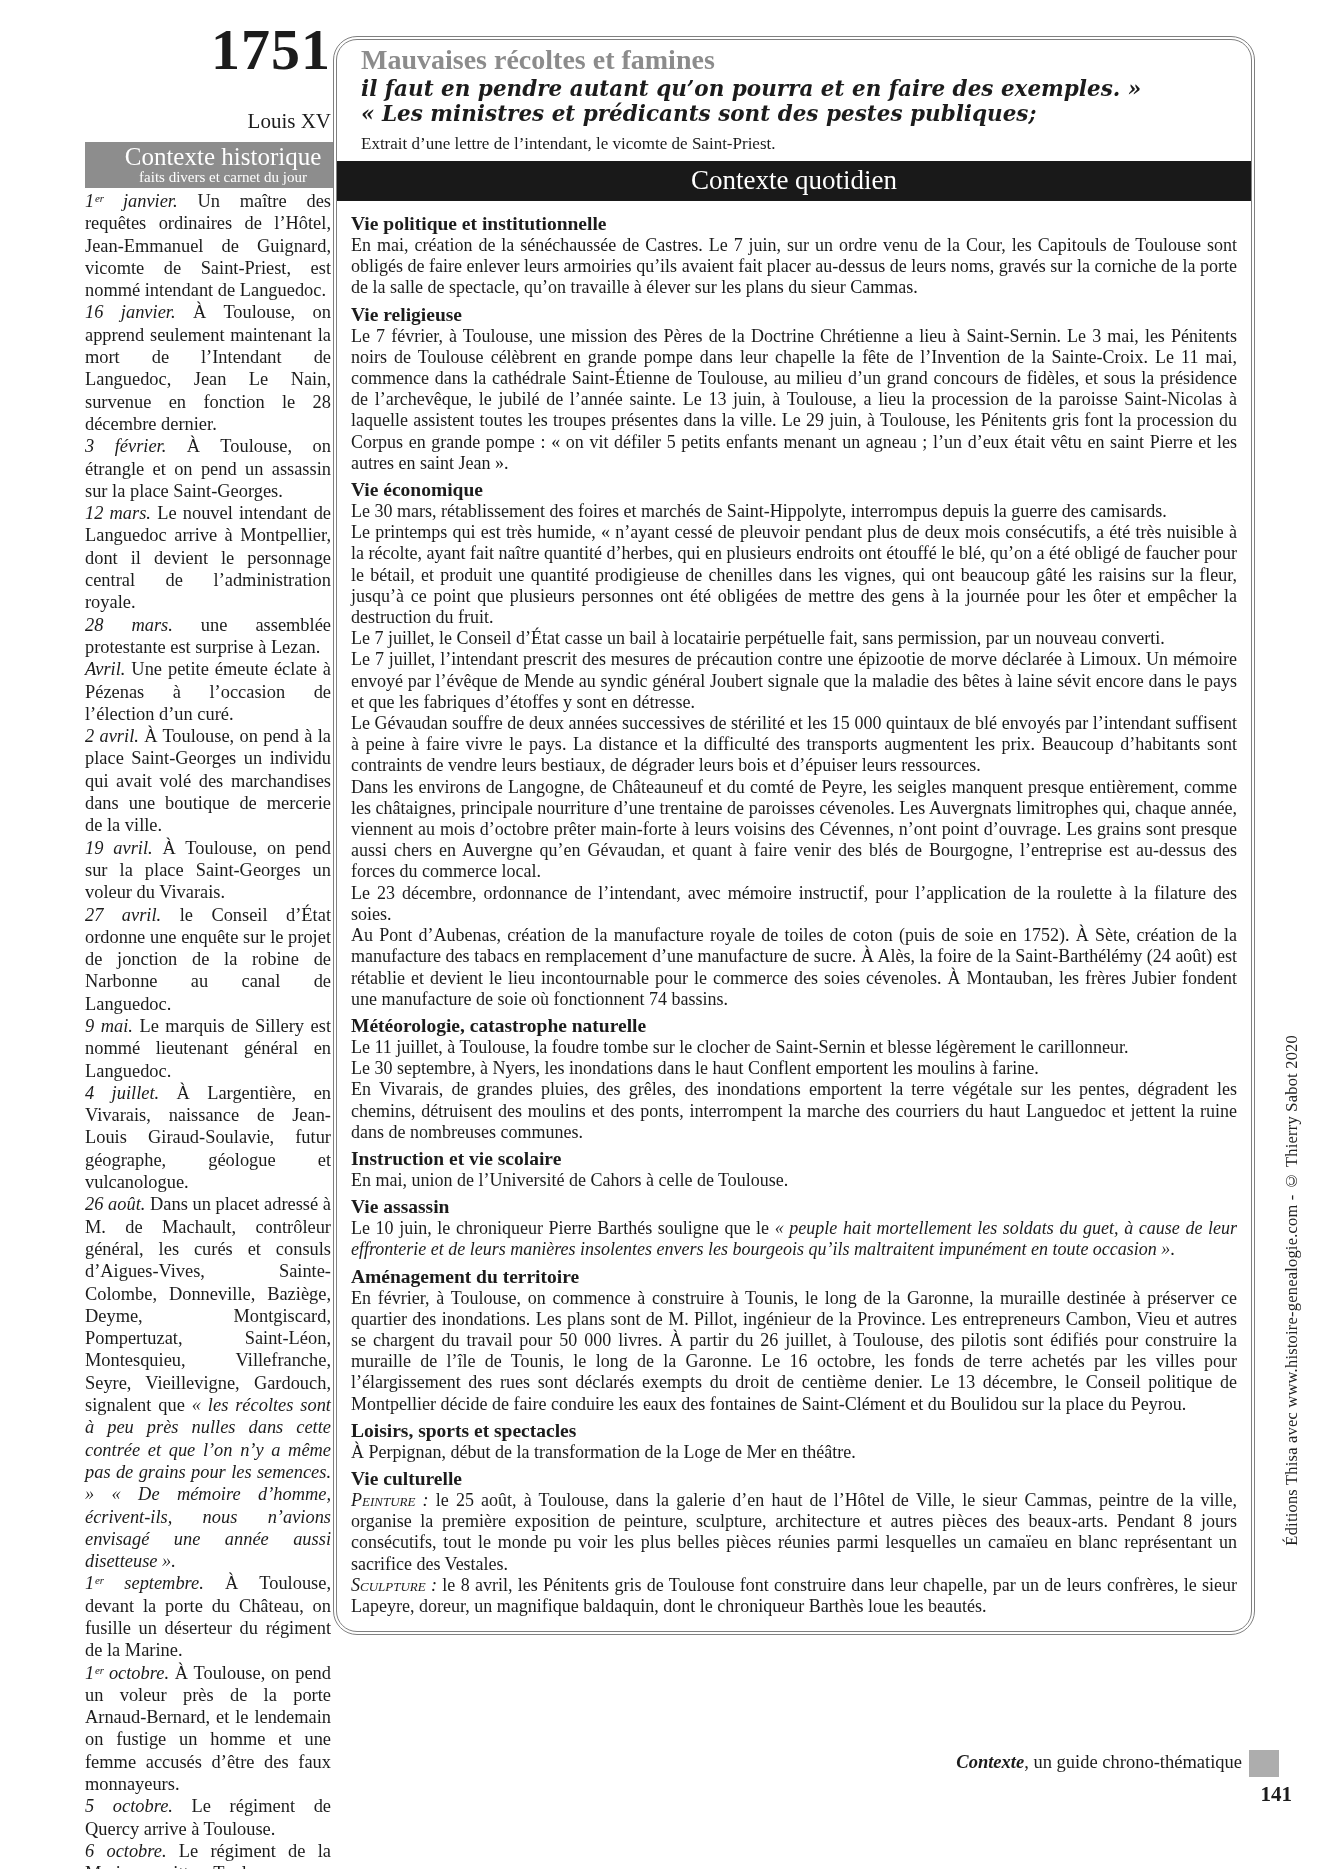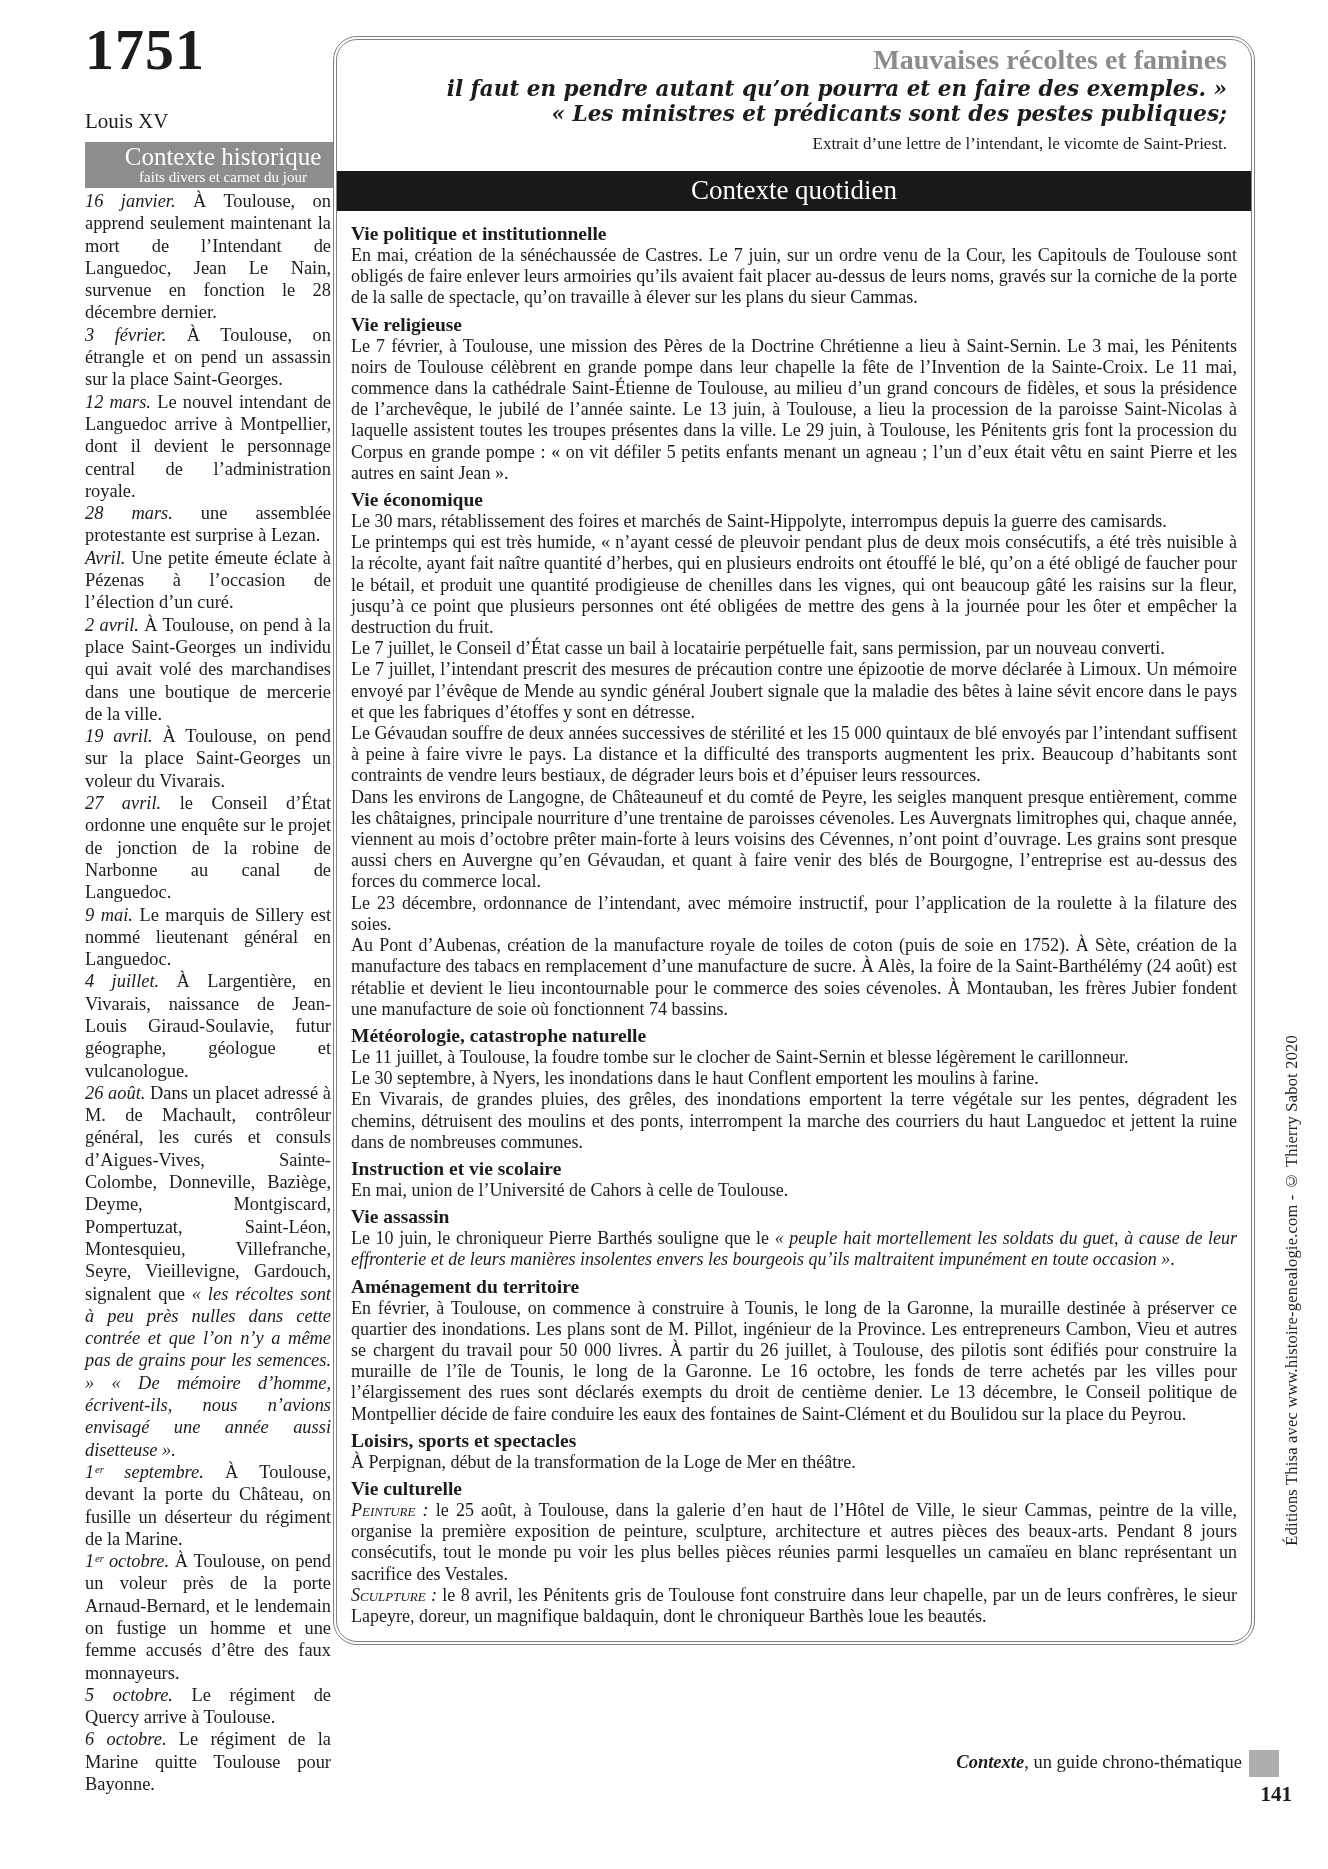--- a/index.html
+++ b/index.html
@@ -3,21 +3,21 @@
 <meta charset="utf-8">
 <style>
   * { margin:0; padding:0; box-sizing:border-box; }
   body { background:#e8e8e8; }
   .page {
     position:relative; width:1328px; height:1869px; margin:0 auto;
     background:#ffffff; font-family:"Liberation Serif", serif; color:#1c1c1c;
     overflow:hidden;
   }
   
-  .year-block { position:absolute; left:85px; top:16px; width:246px; text-align:left; }
+  .year-block { position:absolute; left:85px; top:16px; width:246px; text-align:right; }
   .year { font-size:58px; font-weight:700; letter-spacing:1px; }
   .monarch { margin-top:26px; font-size:21px; }
   
   .left-banner {
     position:absolute; left:85px; top:142px; width:276px;
     background:#8d8d8d; color:#ffffff; text-align:center; padding:1px 0 3px;
   }
   .left-banner .t1 { font-size:25px; line-height:27px; }
   .left-banner .t2 { font-size:15px; line-height:15px; }
   .left-col {
@@ -26,21 +26,21 @@
     hyphens:auto; -webkit-hyphens:auto;
   }
   .event { margin:0; }
   .event .date { font-style:italic; }
   .event .evquote { font-style:italic; }
   
   .right-box {
     position:absolute; left:333px; top:36px; width:922px;
     border:4px double #7f7f7f; border-radius:24px; overflow:hidden; background:#fff;
   }
-  .quote-head { padding:4px 24px 18px; text-align:right; }
+  .quote-head { padding:4px 24px 8px; text-align:left; }
   .quote-title { color:#8c8c8c; font-weight:700; font-size:28px; line-height:32px; }
   .quote-line { font-family:"DejaVu Serif", serif; font-style:italic; font-weight:700; font-size:21.5px; line-height:25px; }
   .quote-src { font-size:17px; line-height:19px; margin-top:8px; }
   .black-bar {
     background:#191919; color:#ffffff; text-align:center;
     font-size:27px; line-height:30px; padding:4px 0 6px;
   }
   .right-content {
     padding:7px 14px 14px; font-size:18px; line-height:21.2px; text-align:justify;
     hyphens:auto; -webkit-hyphens:auto;
@@ -69,20 +69,21 @@
     <div class="year">1751</div>
     <div class="monarch">Louis XV</div>
   </div>
 
   <div class="left-banner">
     <div class="t1">Contexte historique</div>
     <div class="t2">faits divers et carnet du jour</div>
   </div>
 
   <div class="left-col">
+    <p class="event"><em class="date">1ᵉʳ janvier.</em><span> Un maître des requêtes ordinaires de l’Hôtel, Jean-Emmanuel de Guignard, vicomte de Saint-Priest, est nommé intendant de Languedoc.</span></p>
     <p class="event"><em class="date">16 janvier.</em><span> À Toulouse, on apprend seulement maintenant la mort de l’Intendant de Languedoc, Jean Le Nain, survenue en fonction le 28 décembre dernier.</span></p>
     <p class="event"><em class="date">3 février.</em><span> À Toulouse, on étrangle et on pend un assassin sur la place Saint-Georges.</span></p>
     <p class="event"><em class="date">12 mars.</em><span> Le nouvel intendant de Languedoc arrive à Montpellier, dont il devient le personnage central de l’administration royale.</span></p>
     <p class="event"><em class="date">28 mars.</em><span> une assemblée protestante est surprise à Lezan.</span></p>
     <p class="event"><em class="date">Avril.</em><span> Une petite émeute éclate à Pézenas à l’occasion de l’élection d’un curé.</span></p>
     <p class="event"><em class="date">2 avril.</em><span> À Toulouse, on pend à la place Saint-Georges un individu qui avait volé des marchandises dans une boutique de mercerie de la ville.</span></p>
     <p class="event"><em class="date">19 avril.</em><span> À Toulouse, on pend sur la place Saint-Georges un voleur du Vivarais.</span></p>
     <p class="event"><em class="date">27 avril.</em><span> le Conseil d’État ordonne une enquête sur le projet de jonction de la robine de Narbonne au canal de Languedoc.</span></p>
     <p class="event"><em class="date">9 mai.</em><span> Le marquis de Sillery est nommé lieutenant général en Languedoc.</span></p>
     <p class="event"><em class="date">4 juillet.</em><span> À Largentière, en Vivarais, naissance de Jean-Louis Giraud-Soulavie, futur géographe, géologue et vulcanologue.</span></p>

